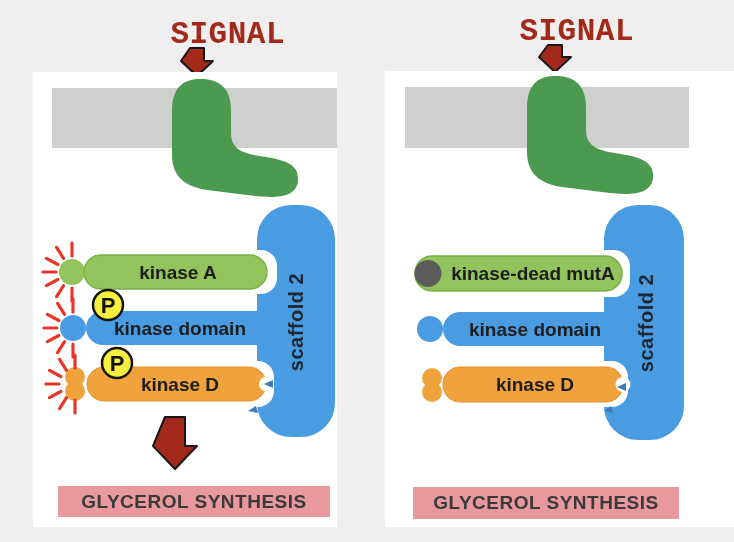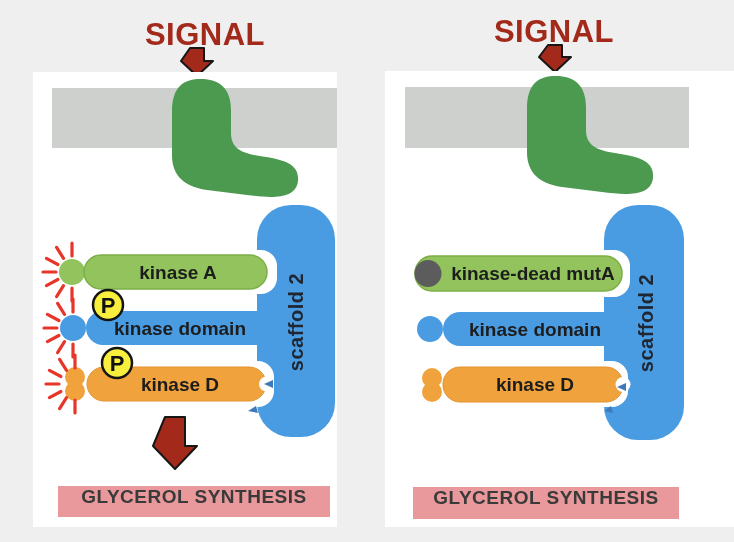--- a/index.html
+++ b/index.html
@@ -2,26 +2,26 @@
 <html><head>
 <meta charset="utf-8">
 <style>
   html,body{margin:0;padding:0;background:#EFEFEF;}
   .stage{position:relative;width:734px;height:542px;background:#EFEFEF;overflow:hidden;
          font-family:"Liberation Sans", sans-serif;}
   .panel{position:absolute;background:#FFFFFF;}
   .panel-left{left:33px;top:72px;width:304px;height:455px;}
   .panel-right{left:385px;top:71px;width:359px;height:456px;}
   .panel svg{position:absolute;left:0;top:0;}
-  .signal{position:absolute;width:160px;text-align:center;font-weight:bold;font-size:31px;
-          letter-spacing:.5px;color:#A32A1B;}
+  .signal{position:absolute;width:160px;text-align:right;font-weight:bold;font-size:31px;
+          letter-spacing:.5px;color:#A32A1B;font-family:Liberation Mono, monospace;}
   .signal-left{left:125px;top:17px;}
   .signal-right{left:474px;top:14px;}
   .arrow-svg{position:absolute;}
-  .output-bar{position:absolute;background:#E9999B;display:flex;justify-content:center;
+  .output-bar{position:absolute;background:#E9999B;display:flex;align-items:center;justify-content:center;
               font-weight:bold;font-size:19px;letter-spacing:.5px;color:#3A3A3A;}
   .output-left{left:58px;top:486px;width:272px;height:31px;}
   .output-right{left:413px;top:487px;width:266px;height:32px;}
   .no-label{position:absolute;left:502px;top:446px;width:80px;text-align:center;
             font-weight:bold;font-size:32px;color:#A32A1B;}
   .klabel{font-weight:bold;font-size:19px;fill:#1D1D1D;font-family:"Liberation Sans",sans-serif;}
   .slabel{font-weight:bold;font-size:20px;fill:#202733;letter-spacing:.5px;font-family:"Liberation Sans",sans-serif;}
   .plabel{font-weight:bold;font-size:22px;fill:#111;font-family:"Liberation Sans",sans-serif;}
 </style>
 </head>

